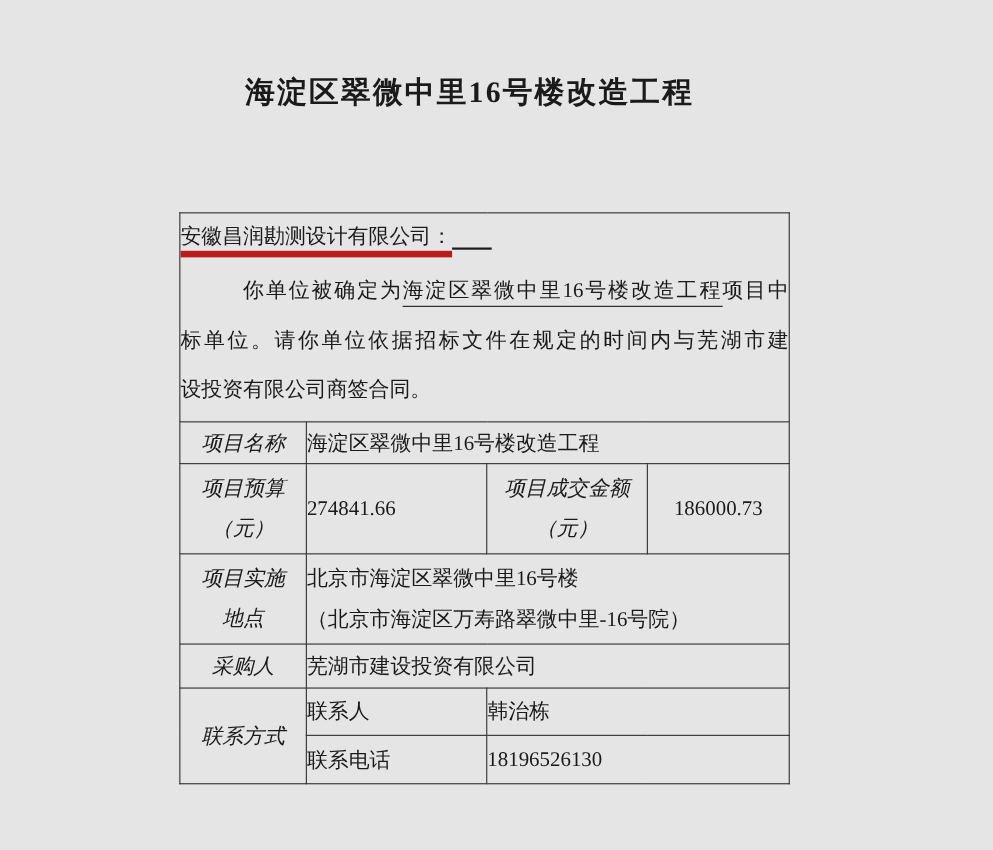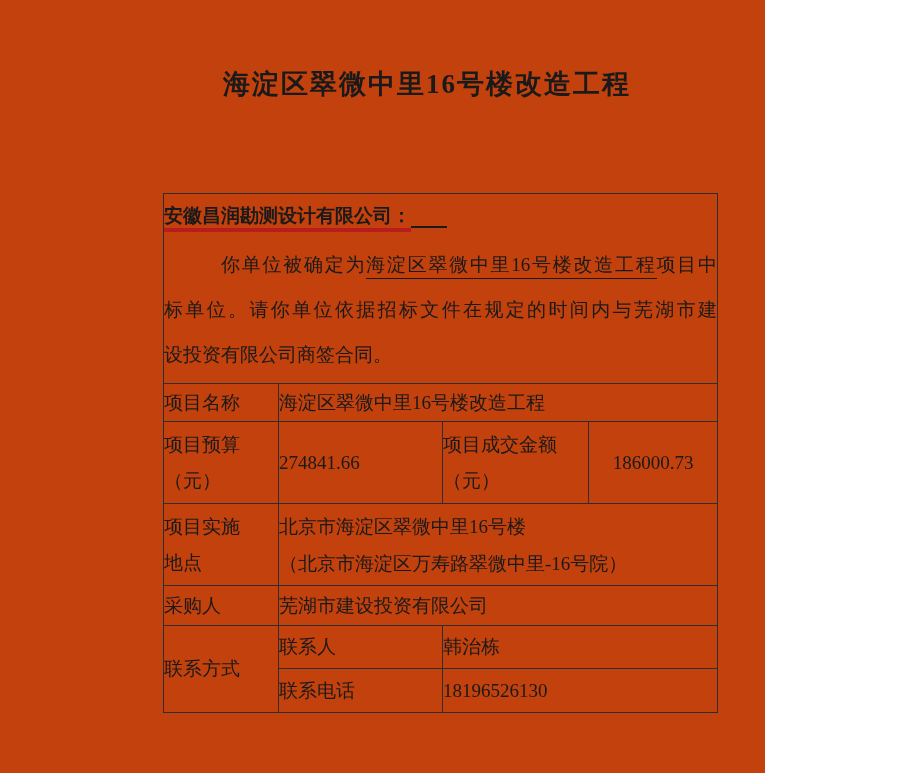--- a/index.html
+++ b/index.html
@@ -1,20 +1,20 @@
 <!DOCTYPE html>
 <html><head>
 <meta charset="utf-8">
 <style>
   html, body { margin: 0; padding: 0; background: #ffffff; }
   .page {
     position: relative;
-    width: 765px;
+    width: 903px;
     height: 773px;
-    background: #c2410c;
+    background: #e5e5e5;
     color: #1a1a1a;
     font-family: "Liberation Serif", "DejaVu Serif", serif;
     overflow: hidden;
   }
   .content { position: absolute; left: 163px; top: 0; width: 554px; }
 
   
   .doc-title {
     position: absolute;
     top: 59px;
@@ -49,34 +49,34 @@
   .r-name      { height: 38px; }
   .r-budget    { height: 82px; }
   .r-loc       { height: 82px; }
   .r-purchaser { height: 40px; }
   .r-contact1  { height: 43px; }
   .r-contact2  { height: 44px; }
 
   
   .intro-cell { vertical-align: top; padding: 4px 12px 0 12px; font-size: 20px; }
   .salutation { line-height: 32px; white-space: nowrap; }
-  .sal-text { border-bottom: 4px solid #b91c1c; padding-bottom: 2px; font-weight: bold; }
+  .sal-text { border-bottom: 6px solid #b91c1c; padding-bottom: 2px; }
   .sal-ext {
     display: inline-block;
     width: 36px; height: 20px;
     border-bottom: 2px solid #1a1a1a;
     vertical-align: -6px;
   }
   .p-line { line-height: 45px; text-align: justify; text-align-last: justify; }
   .p-line.first { padding-left: 57px; margin-top: 10px; }
   .p-line.last { text-align-last: left; }
   .u { border-bottom: 1px solid #1a1a1a; padding-bottom: 3px; }
 
   
-  .lbl { text-align: left; }
+  .lbl { text-align: center; font-style: italic; }
   .lbl .lbl-line { line-height: 36px; }
   .pl { text-align: left; padding-left: 11px; }
   .center { text-align: left; }
   .num-right { text-align: center; padding-right: 6px; margin-left: 24px; }
   .loc-val .loc-line { line-height: 37px; text-align: left; }
 </style>
 </head>
 <body>
 
 <div class="page">

